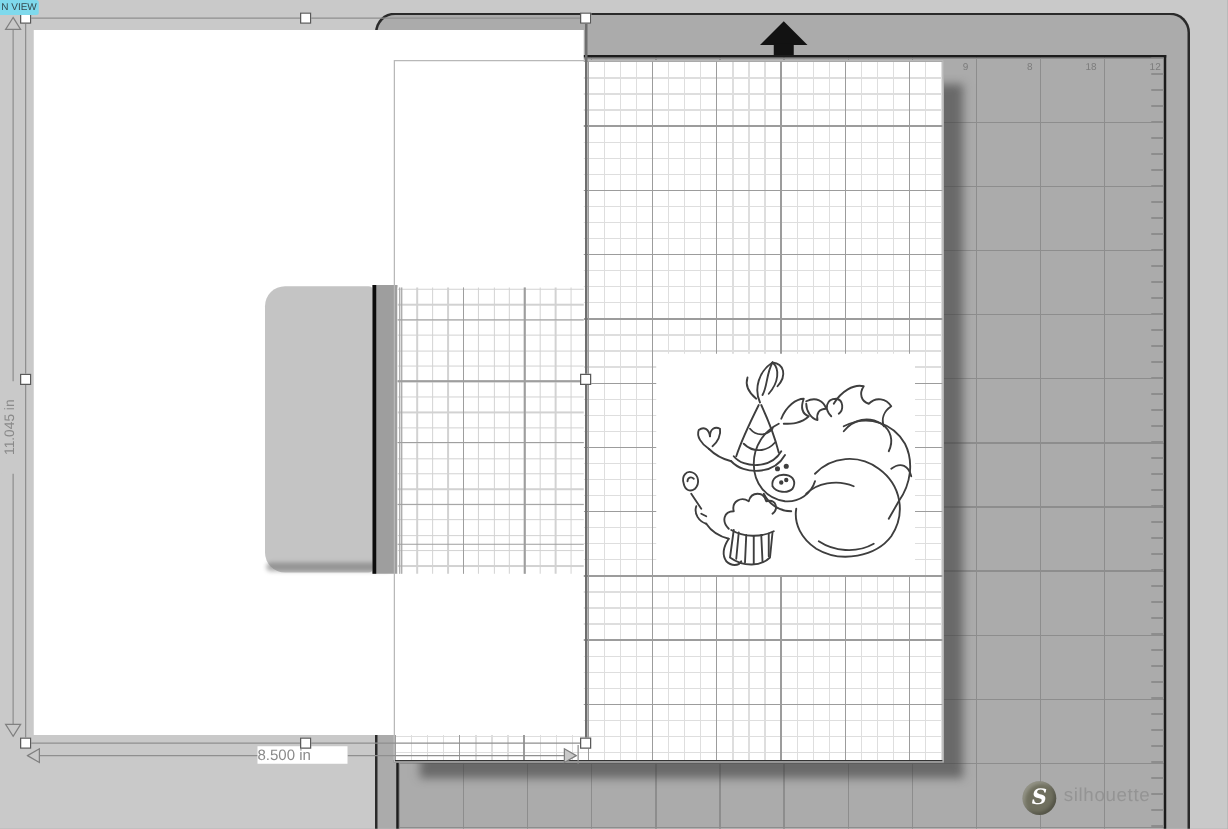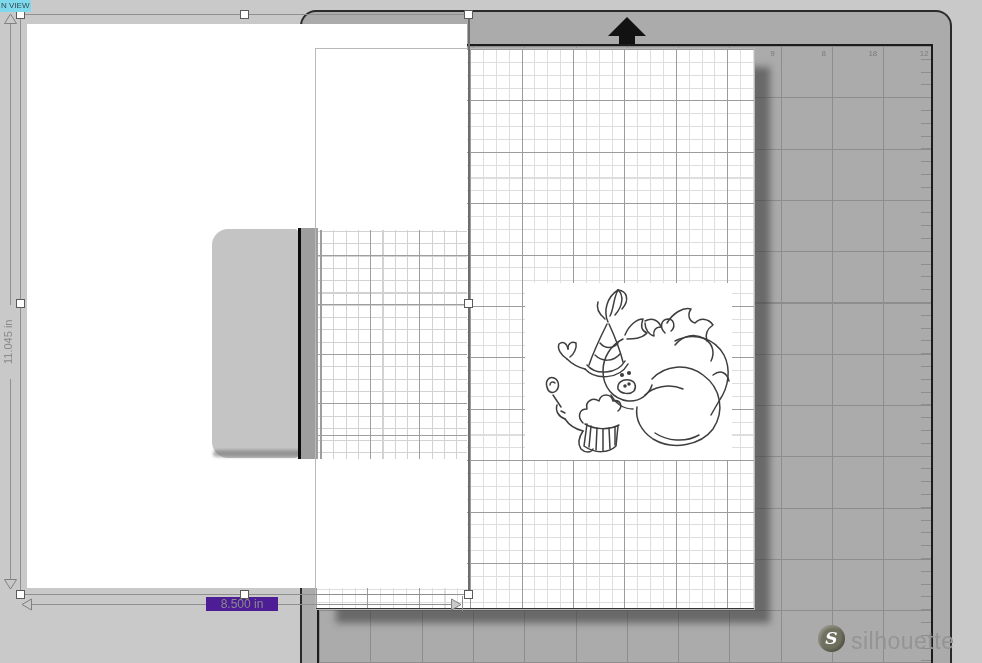--- a/index.html
+++ b/index.html
@@ -40,21 +40,21 @@
   }
   
   #brand{left:516px;top:613px;width:120px;height:30px;}
   #brand .ball{
     position:absolute;left:0;top:0;width:27px;height:27px;border-radius:50%;
     background:#70705f;color:#ffffff;text-align:center;line-height:26px;
     font-family:"DejaVu Serif", serif;font-style:italic;font-weight:bold;font-size:17px;
     box-shadow:inset -2px -2px 3px rgba(0,0,0,.25), inset 2px 2px 3px rgba(255,255,255,.25);
   }
   #brand .word{
-    position:absolute;left:33px;top:3px;font-size:23px;color:#949494;letter-spacing:.5px;
+    position:absolute;left:33px;top:3px;font-size:15px;color:#949494;letter-spacing:.5px;
   }
 
   
   #grid-page{
     left:315px;top:48px;width:440px;height:562px;background:#ffffff;
     border:1px solid #8f8f8f;border-bottom:2px solid #343434;box-sizing:border-box;
     box-shadow:18px 16px 7px -3px rgba(62,62,62,0.6);
     background-image:
       repeating-linear-gradient(90deg,#9c9c9c 0 1px,transparent 1px 51.4px),
       repeating-linear-gradient(180deg,#9c9c9c 0 1px,transparent 1px 51.4px),
@@ -96,22 +96,22 @@
   
   .sel-line{background:#8f8f8f;}
   .handle{
     position:absolute;width:9px;height:9px;background:#ffffff;
     border:1px solid #5a5a5a;box-sizing:border-box;
   }
 
   
   .dim-line{background:#8f8f8f;}
   #dim-h-label{
-    left:206px;top:597px;width:72px;text-align:center;
-    font-size:12px;color:#8a8a8a;background:#4c1d95;
+    left:206px;top:597px;width:72px;text-align:left;
+    font-size:12px;color:#8a8a8a;background:#ffffff;
   }
   #dim-v-label{
     left:1px;top:305px;width:15px;height:74px;background:#c9c9c9;
     writing-mode:vertical-rl;transform:rotate(180deg);
     font-size:11px;color:#8a8a8a;text-align:center;line-height:15px;
   }
 
   
   #view-badge{
     left:0;top:0;width:30px;height:12px;background:#7fd9ec;

